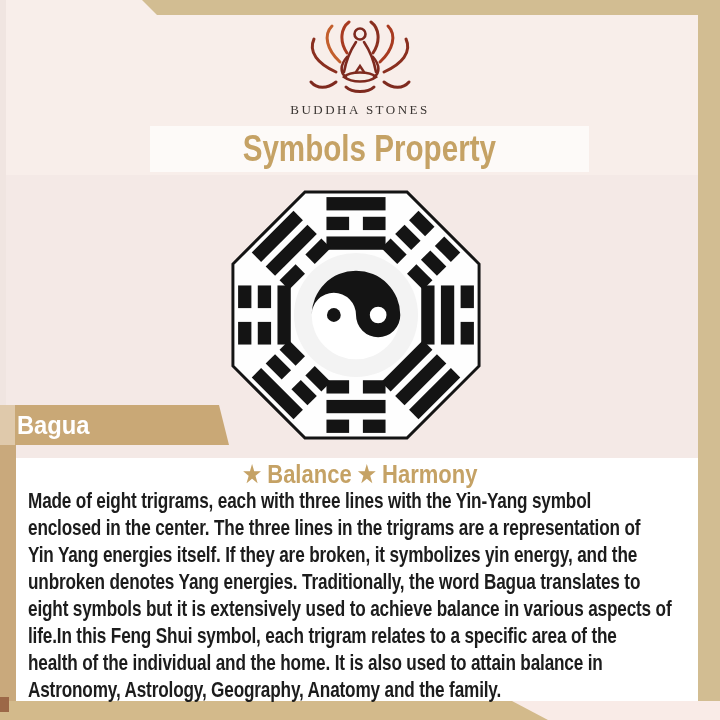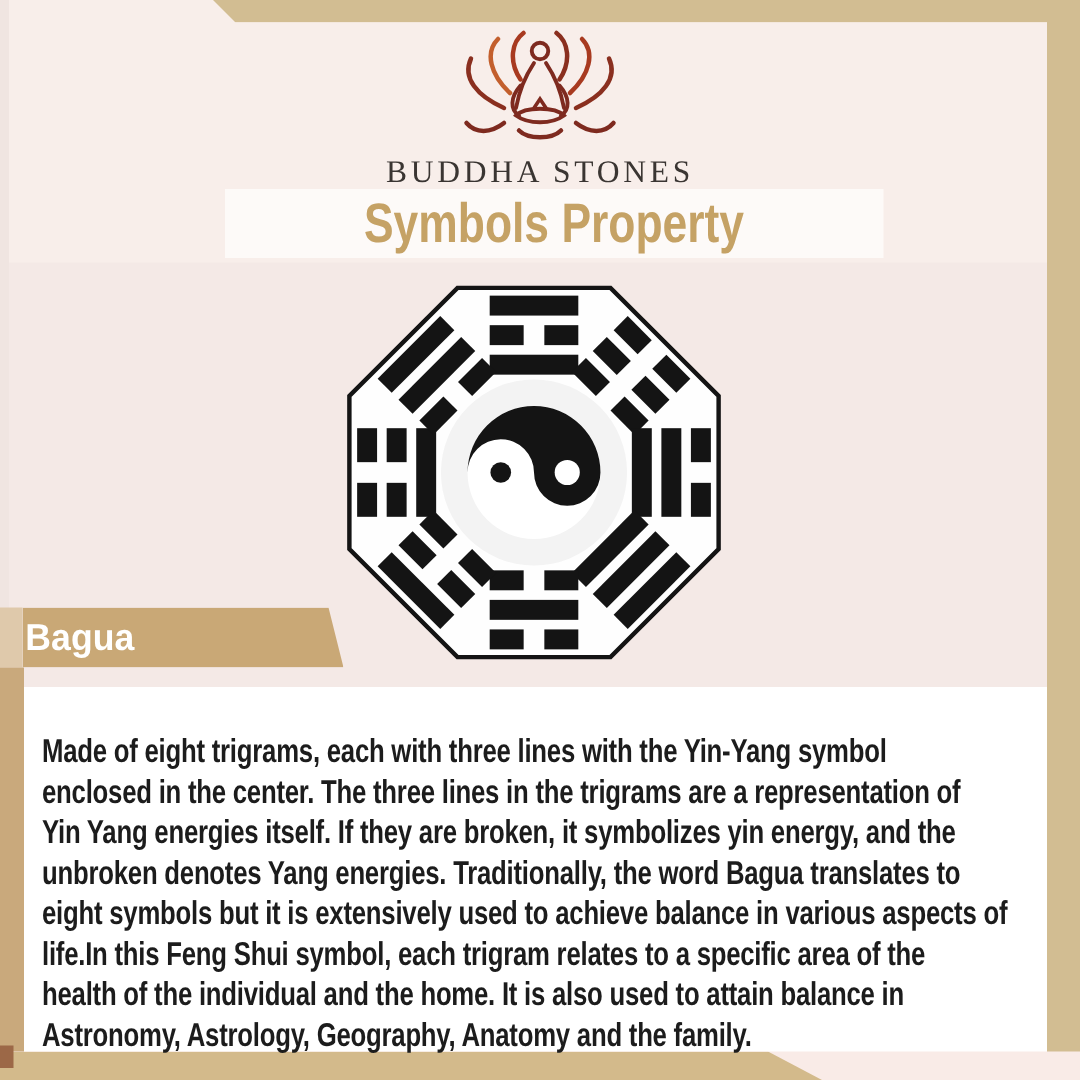--- a/index.html
+++ b/index.html
@@ -19,21 +19,21 @@
   .left-bottom-square{left:0;top:697px;width:9px;height:15px;background:var(--tan_deep,#9c6847);}
   .bottom-band-pink{left:0;top:701px;width:720px;height:19px;background:var(--pink_soft,#f9ebe7);}
   .bottom-band-tan{left:0;top:701px;width:720px;height:19px;background:var(--tan_bottom,#d3ba8b);
     clip-path:polygon(0 0,512px 0,548px 19px,0 19px);}
   
   .bg-mid{left:0;top:175px;width:720px;height:283px;background:var(--pink_mid,#f4e9e6);}
   .text-section{left:0;top:458px;width:720px;height:244px;background:#ffffff;}
   
   .logo{left:290px;top:20px;width:140px;height:82px;}
   .brand{left:0;top:102px;width:720px;text-align:center;
-    font-family:"Liberation Serif",serif;font-size:21px;letter-spacing:2.5px;
+    font-family:"Liberation Serif",serif;font-size:13px;letter-spacing:2.5px;
     color:#3a3532;font-weight:400;}
   .banner{left:150px;top:126px;width:439px;height:46px;background:#fdfaf8;
     display:flex;align-items:center;justify-content:center;}
   .banner-title{font-size:37px;font-weight:700;color:var(--gold,#c5a265);
     transform:scaleX(0.8);white-space:nowrap;letter-spacing:0;}
   
   .octagon{left:228px;top:187px;width:256px;height:256px;}
   
   .ribbon{left:15px;top:405px;width:214px;height:40px;background:var(--tan_dark,#c9a876);
     clip-path:polygon(0 0,204px 0,214px 40px,0 40px);
@@ -161,20 +161,28 @@
       <path d="M 85 130 A 45 45 0 0 1 175 130 A 22.5 22.5 0 0 1 130 130 A 22.5 22.5 0 0 0 85 130 Z" fill="#141414"></path>
       <circle cx="107.5" cy="130" r="7" fill="#141414"></circle>
       <circle cx="152.5" cy="130" r="8.5" fill="#ffffff"></circle>
     </g>
   </svg>
 
   <div class="abs ribbon">
     <div class="ribbon-label">Bagua</div>
   </div>
 
+  <div class="abs tagline">
+    <span class="tagline-inner">
+      <span class="star">★</span>
+      <span>Balance</span>
+      <span class="star">★</span>
+      <span>Harmony</span>
+    </span>
+  </div>
 
   <div class="abs body-text">Made of eight trigrams, each with three lines with the Yin-Yang symbol
 enclosed in the center. The three lines in the trigrams are a representation of
 Yin Yang energies itself. If they are broken, it symbolizes yin energy, and the
 unbroken denotes Yang energies. Traditionally, the word Bagua translates to
 eight symbols but it is extensively used to achieve balance in various aspects of
 life.In this Feng Shui symbol, each trigram relates to a specific area of the
 health of the individual and the home. It is also used to attain balance in
 Astronomy, Astrology, Geography, Anatomy and the family.</div>
 

